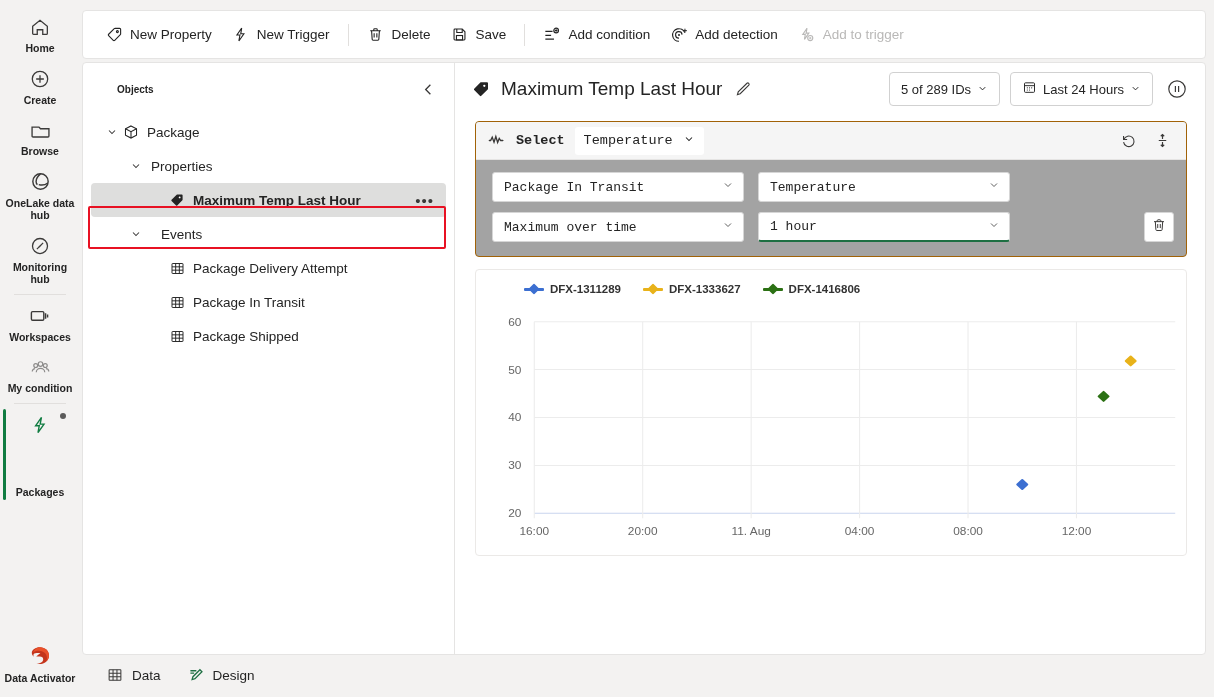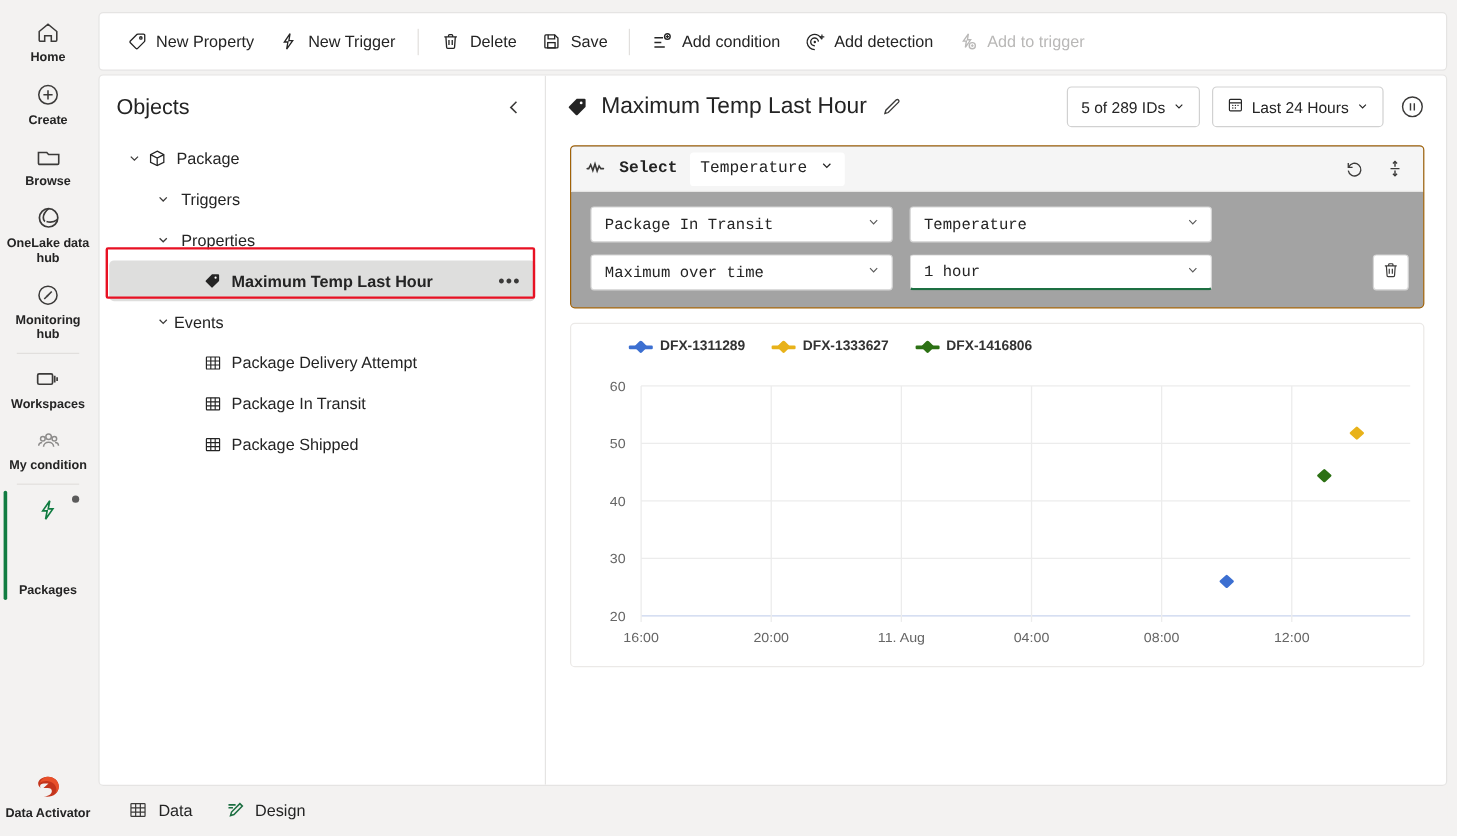--- a/index.html
+++ b/index.html
@@ -99,21 +99,21 @@
   
   #objects {
     width: 372px; height: 100%;
     border-right: 1px solid #e5e4e3;
     position: relative;
   }
   #objects-head {
     display: flex; align-items: center; justify-content: space-between;
     padding: 14px 14px 0 14px;
   }
-  #objects-title { font-size: 18px; font-weight: normal; color: #242424; }
+  #objects-title { font-size: 10px; font-weight: bold; color: #242424; margin-left: 20px; }
   #collapse-btn {
     width: 24px; height: 24px; display:flex; align-items:center; justify-content:center;
     cursor:pointer; color:#3b3a39; border-radius: 3px;
   }
   #tree { margin-top: 14px; }
   .node {
     display: flex; align-items: center;
     height: 34px;
     font-size: 13.5px; color: #242424;
     cursor: pointer; position: relative;
@@ -471,28 +471,20 @@
           </span>
           <span class="node-ico">
             <svg width="16" height="16" viewBox="0 0 18 18" fill="none" stroke="currentColor" stroke-width="1.2">
                 <path d="M9 2.2 15.2 5.4v7.2L9 15.8 2.8 12.6V5.4z"></path>
                 <path d="M2.8 5.4 9 8.6l6.2-3.2M9 8.6v7.2"></path>
               </svg>
           </span>
           <span class="node-lbl">Package</span>
         </div>
 
-        <div class="node" style="padding-left:36px">
-          <span class="chev">
-            <svg width="12" height="12" viewBox="0 0 16 16" fill="none" stroke="currentColor" stroke-width="1.4">
-                <path d="M4 6l4 4 4-4"></path>
-              </svg>
-          </span>
-          <span class="node-lbl" style="margin-left:6px">Triggers</span>
-        </div>
 
         <div class="node" style="padding-left:36px">
           <span class="chev">
             <svg width="12" height="12" viewBox="0 0 16 16" fill="none" stroke="currentColor" stroke-width="1.4">
                 <path d="M4 6l4 4 4-4"></path>
               </svg>
           </span>
           <span class="node-lbl" style="margin-left:6px">Properties</span>
         </div>
 
@@ -506,21 +498,21 @@
           <span class="node-lbl">Maximum Temp Last Hour</span>
           <span class="node-more">•••</span>
         </div>
 
         <div class="node" style="padding-left:36px">
           <span class="chev">
             <svg width="12" height="12" viewBox="0 0 16 16" fill="none" stroke="currentColor" stroke-width="1.4">
                 <path d="M4 6l4 4 4-4"></path>
               </svg>
           </span>
-          <span class="node-lbl" style="margin-left:0">Events</span>
+          <span class="node-lbl" style="margin-left:16px">Events</span>
         </div>
 
         <div class="node" style="padding-left:76px">
           <span class="node-ico">
             <svg width="15" height="15" viewBox="0 0 18 18" fill="none" stroke="currentColor" stroke-width="1.15">
                 <rect x="2.4" y="3" width="13.2" height="12" rx="0.6"></rect>
                 <path d="M2.4 7h13.2M2.4 11h13.2M6.8 3v12M11.2 3v12"></path>
               </svg>
           </span>
           <span class="node-lbl">Package Delivery Attempt</span>

